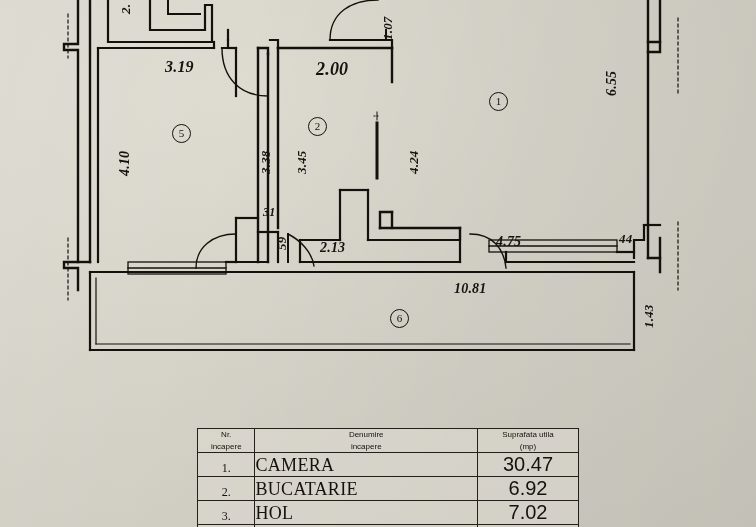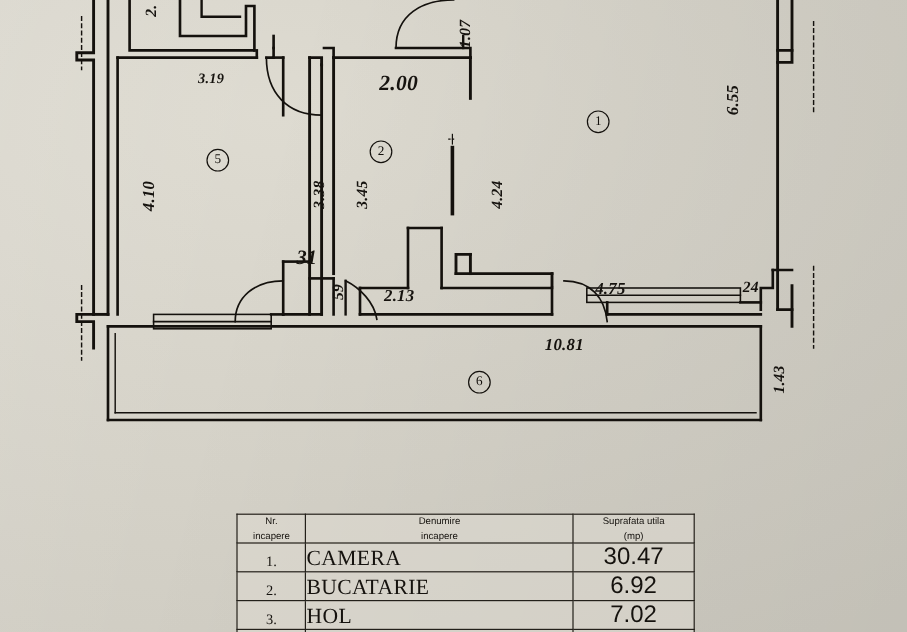--- a/index.html
+++ b/index.html
@@ -181,45 +181,45 @@
   </g>
 </svg>
 
 <div class="rlabel" style="left:489px;top:92px;">1</div>
 <div class="rlabel" style="left:308px;top:117px;">2</div>
 <div class="rlabel" style="left:172px;top:124px;">5</div>
 <div class="rlabel" style="left:390px;top:309px;">6</div>
 
 <div class="dim vert" style="left:118px;top:0px;font-size:13px;transform:rotate(-90deg) translate(-14px,0);">2.</div>
 
-<div class="dim" style="left:165px;top:58px;font-size:12px;text-align:center;">3.19</div>
+<div class="dim" style="left:165px;top:58px;font-size:16px;text-align:center;">3.19</div>
 
 <div class="dim" style="left:316px;top:59px;font-size:18px;">2.00</div>
 
 <div class="dim vert" style="left:380px;top:2px;font-size:13px;transform:rotate(-90deg) translate(-38px,0);">1.07</div>
 
 <div class="dim vert" style="left:604px;top:56px;font-size:14px;transform:rotate(-90deg) translate(-40px,0);">6.55</div>
 
 <div class="dim vert" style="left:117px;top:136px;font-size:14px;transform:rotate(-90deg) translate(-40px,0);">4.10</div>
 
 <div class="dim vert" style="left:258px;top:136px;font-size:13px;transform:rotate(-90deg) translate(-38px,0);">3.38</div>
 
 <div class="dim vert" style="left:294px;top:136px;font-size:13px;transform:rotate(-90deg) translate(-38px,0);">3.45</div>
 
 <div class="dim vert" style="left:406px;top:136px;font-size:13px;transform:rotate(-90deg) translate(-38px,0);">4.24</div>
 
-<div class="dim" style="left:247px;top:205px;font-size:17px;">31</div>
+<div class="dim" style="left:263px;top:205px;font-size:12px;">31</div>
 
 <div class="dim vert" style="left:274px;top:228px;font-size:13px;transform:rotate(-90deg) translate(-22px,0);">59</div>
 
 <div class="dim" style="left:320px;top:240px;font-size:14px;">2.13</div>
 
 <div class="dim" style="left:496px;top:234px;font-size:14px;">4.75</div>
 
-<div class="dim" style="left:619px;top:231px;font-size:13px;">24</div>
+<div class="dim" style="left:619px;top:231px;font-size:13px;">44</div>
 
 <div class="dim" style="left:454px;top:281px;font-size:14px;">10.81</div>
 
 <div class="dim vert" style="left:641px;top:294px;font-size:13px;transform:rotate(-90deg) translate(-34px,0);">1.43</div>
 
 <table id="tbl">
   <tbody>
       <tr>
     <th class="hcell c-nr">
       <div>Nr.</div>

